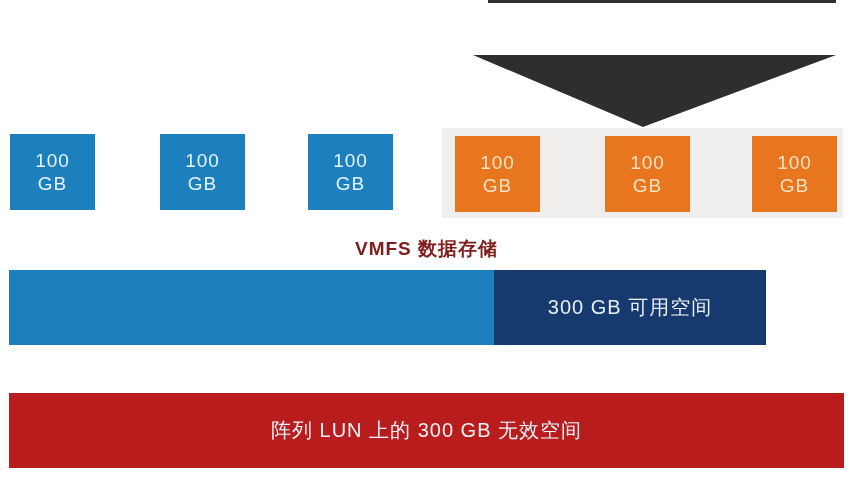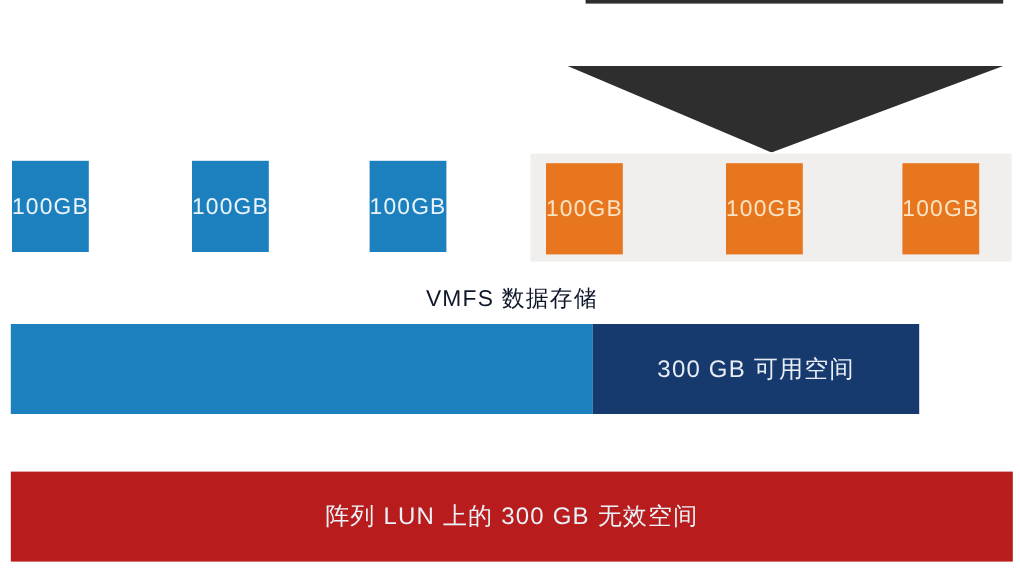--- a/index.html
+++ b/index.html
@@ -32,22 +32,22 @@
     width: 358px; height: 50px;
     background: #3F9C35;
     color: #FFFFFF;
     display: flex; align-items: center; justify-content: center;
     font-size: 20px;
     letter-spacing: 1px;
   }
 
   
   .disk {
-    width: 64px; height: 76px;
-    display: flex; flex-direction: row;
+    width: 85px; height: 76px;
+    display: flex; flex-direction: column;
     align-items: center; justify-content: center;
     text-align: center;
     font-size: 19px; line-height: 23px;
     letter-spacing: 1px;
   }
   .disk.blue {
     position: absolute;
     top: 134px;
     background: #1C80BE;
     color: #E9F2F8;
@@ -70,23 +70,24 @@
   }
   .disk-d1 { left: 13px; }
   .disk-d2 { left: 163px; }
   .disk-d3 { left: 310px; }
 
   
   .caption {
     position: absolute;
     left: 9px; width: 835px;
     text-align: center;
-    color: #0f172a;
+    color: #7f1d1d;
     font-size: 19px;
     letter-spacing: 1px;
+    font-weight: bold;
   }
   .vmfs-caption { top: 236px; }
   .lun-caption  { top: 360px; }
 
   
   .vmfs-bar {
     position: absolute;
     left: 9px; top: 270px;
     width: 757px; height: 75px;
     display: flex;

